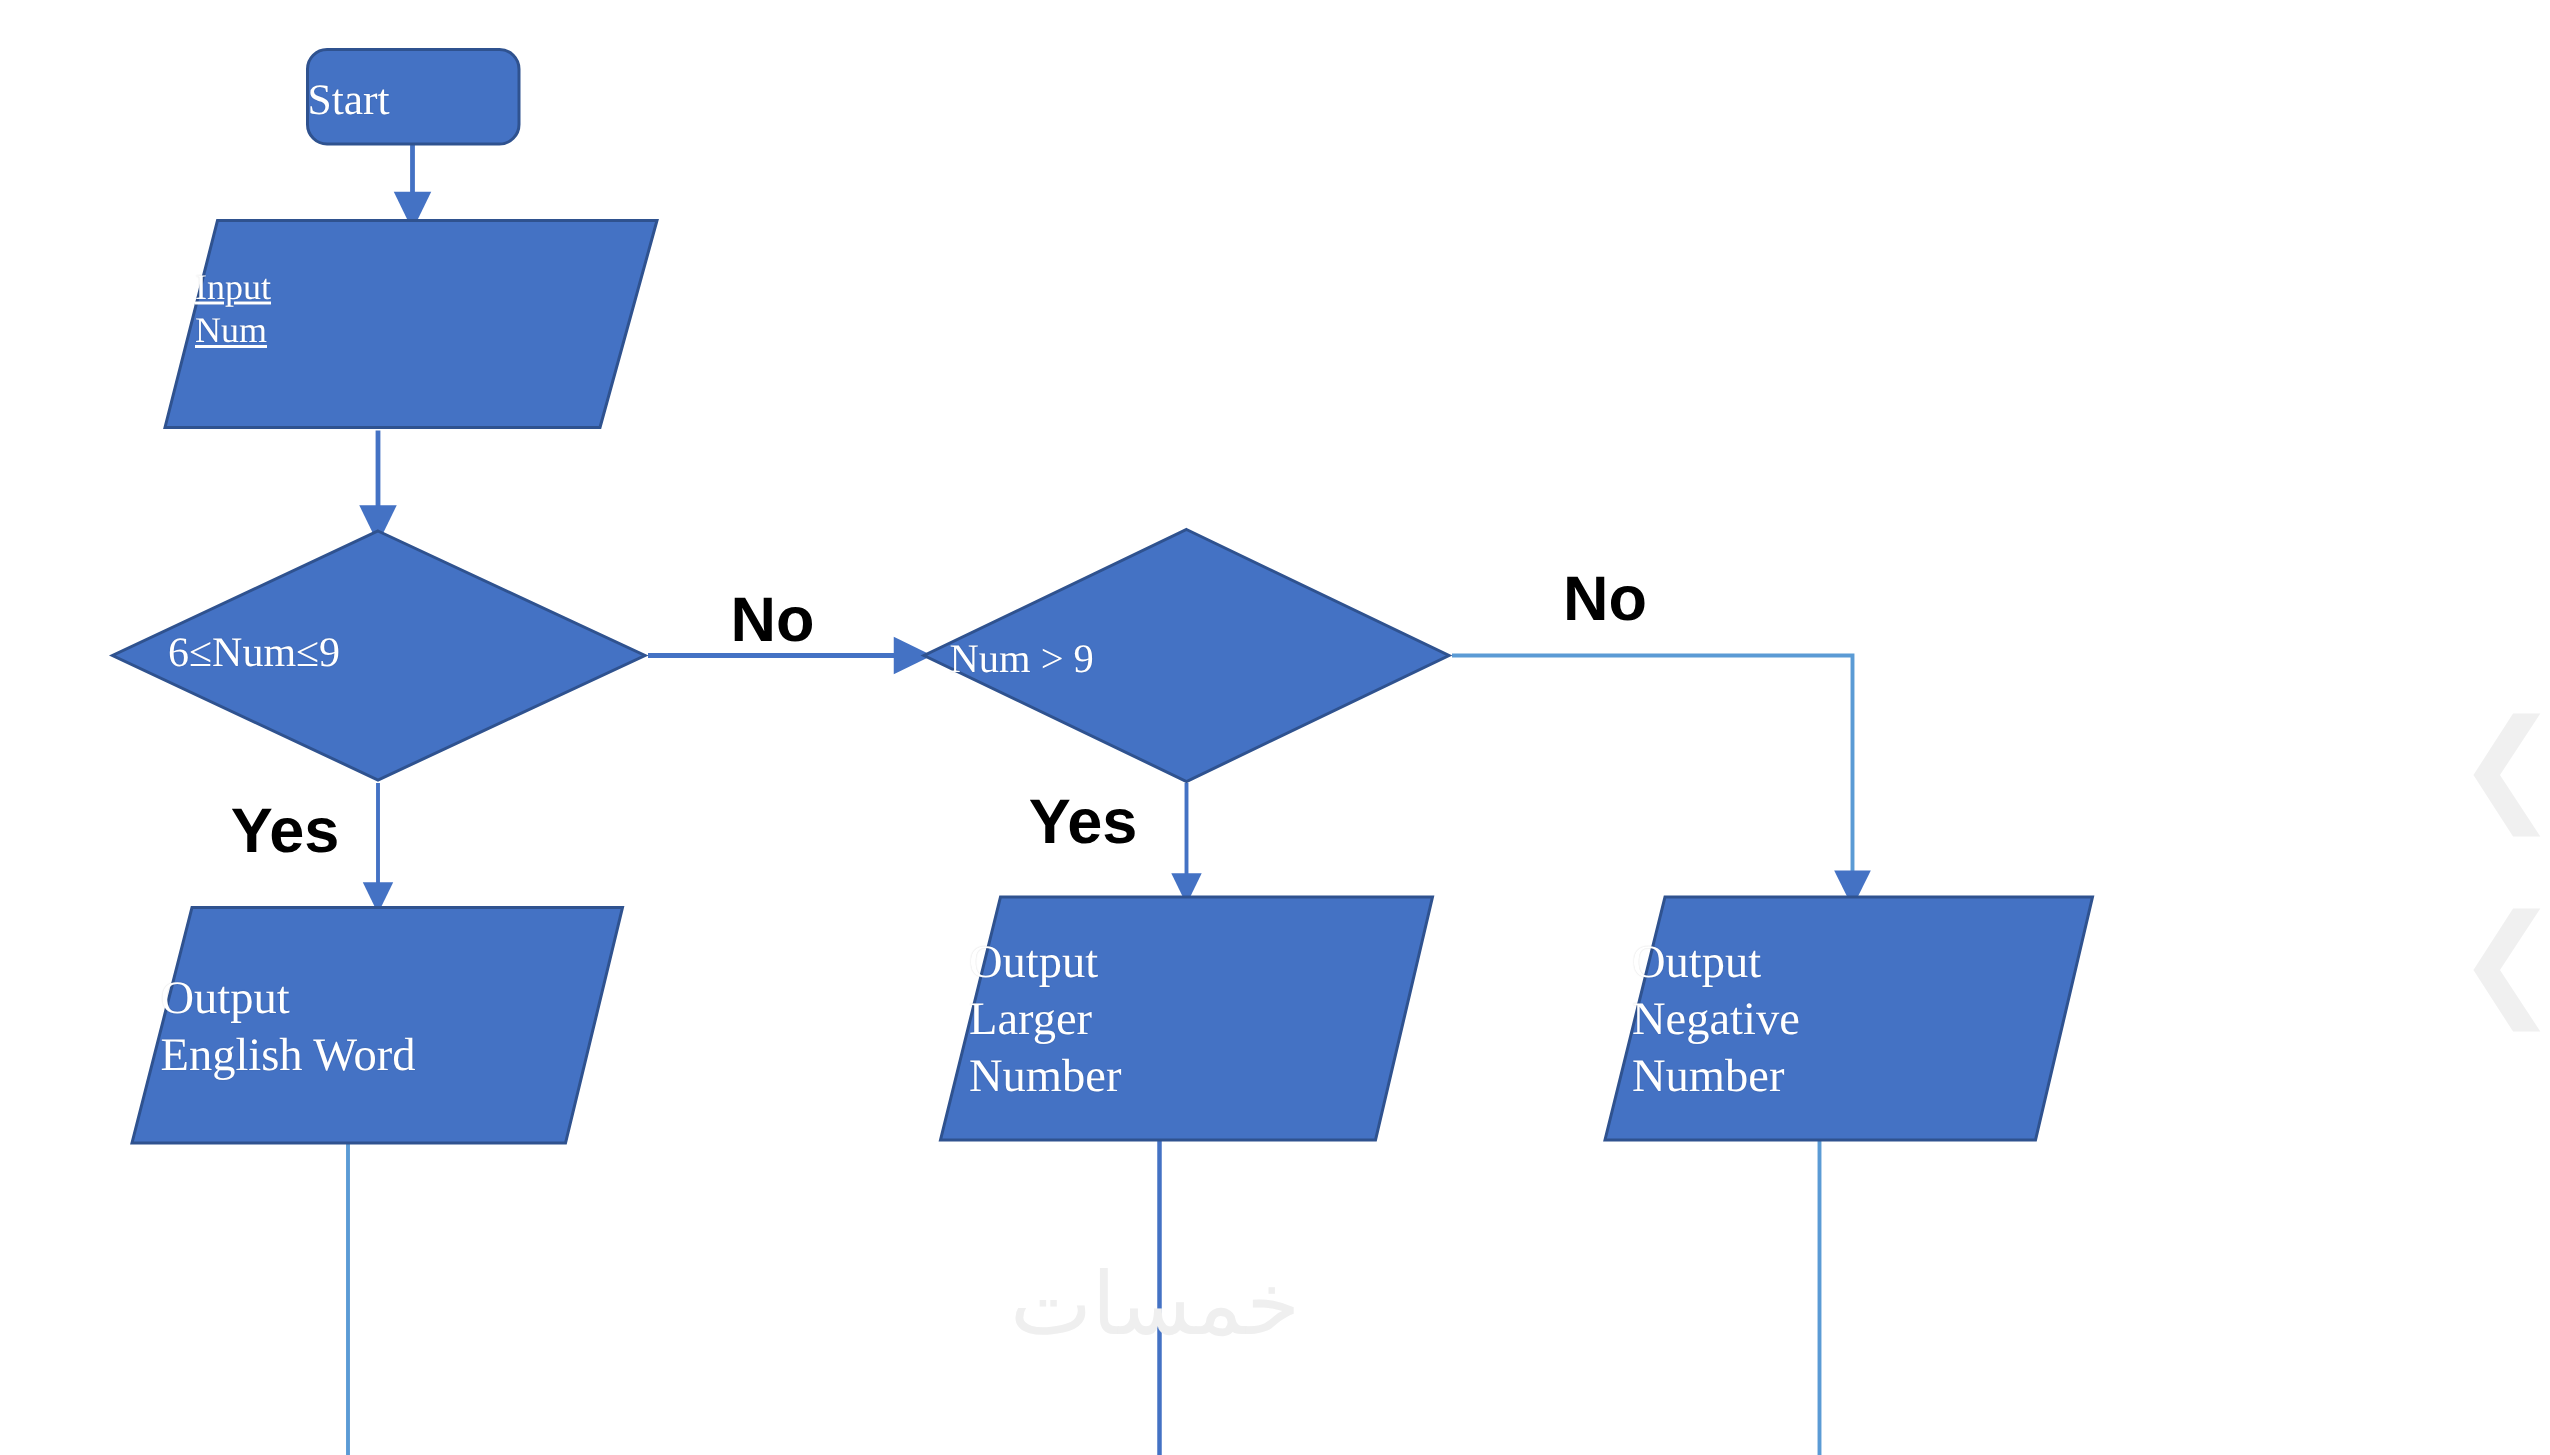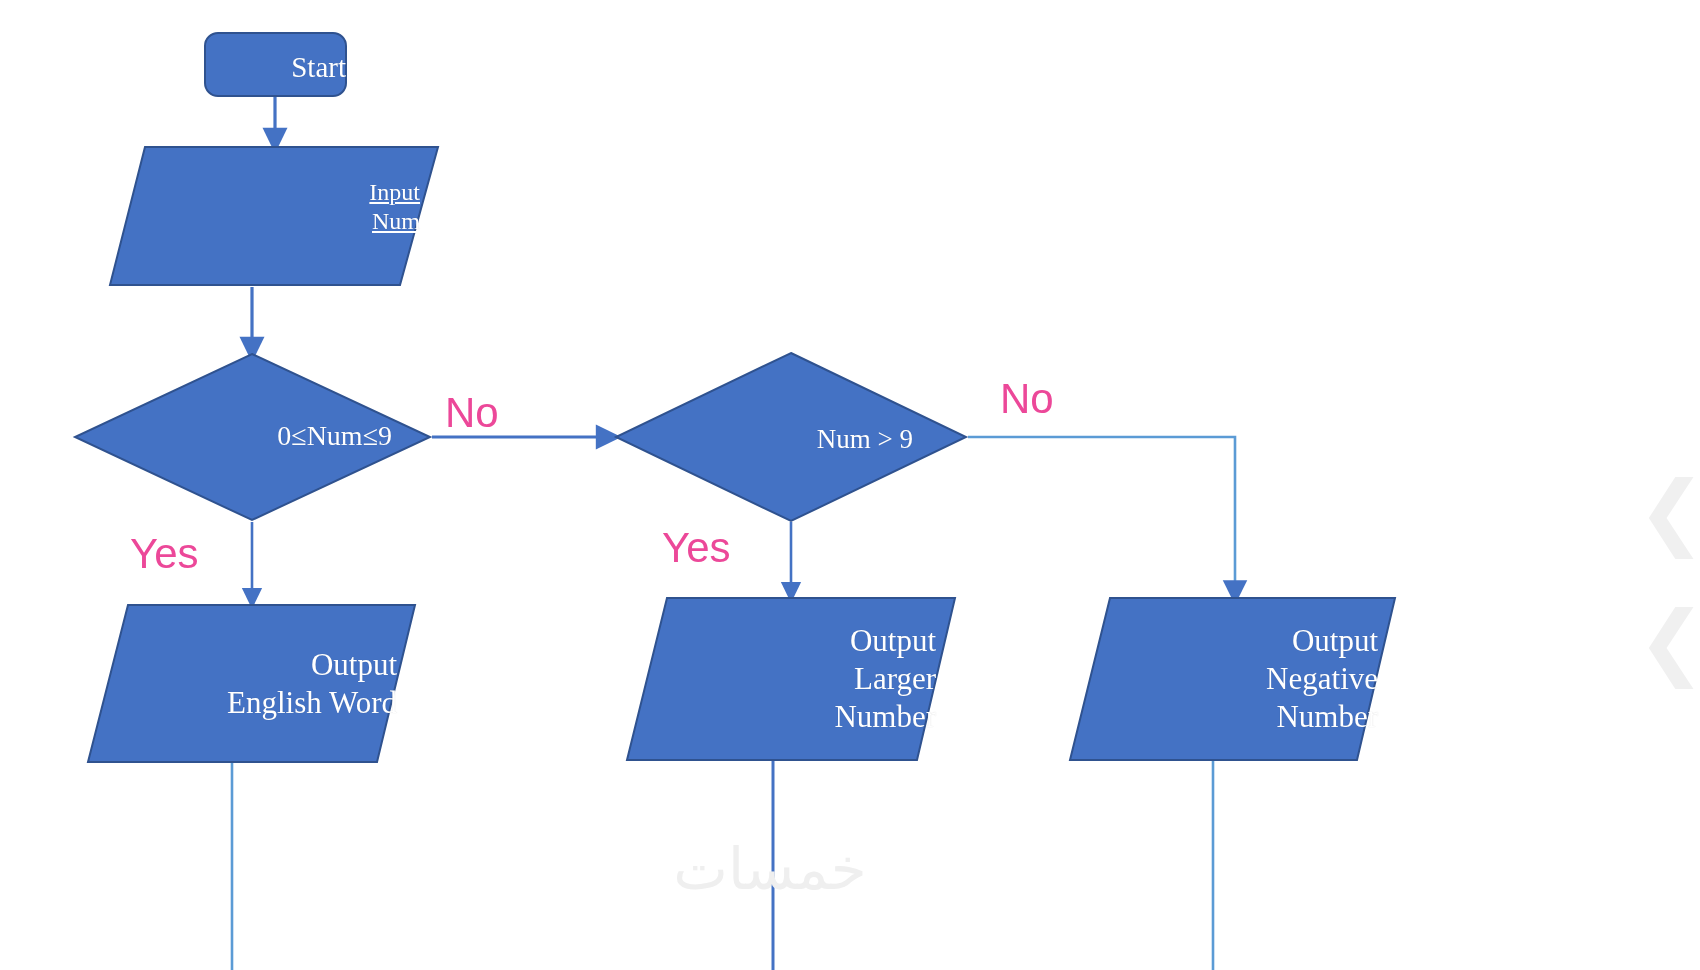--- a/index.html
+++ b/index.html
@@ -22,31 +22,32 @@
     position: absolute;
     left: 0;
     top: 0;
     width: 1700px;
     height: 970px;
   }
   .node-label {
     position: absolute;
     color: #ffffff;
     font-family: "Liberation Serif", serif;
-    text-align: right;
+    text-align: left;
     line-height: 1.22;
     white-space: pre-line;
     pointer-events: none;
     text-shadow: 0 0 1px rgba(0,0,0,0.18);
   }
   .edge-label {
     position: absolute;
-    color: #ec4899;
+    color: #000000;
     font-family: "Liberation Sans", sans-serif;
-    font-weight: 400;
+    font-weight: 700;
+    text-align: center;
     line-height: 1;
     white-space: nowrap;
   }
   .watermark {
     position: absolute;
     color: #efefef;
     font-family: "DejaVu Sans", sans-serif;
     font-size: 58px;
     letter-spacing: 2px;
     text-align: center;
@@ -155,21 +156,21 @@
     <g>
       <polygon points="1110,598 1395,598 1357,760 1070,760" fill="#4472C4" stroke="#2F528F" stroke-width="2"></polygon>
     </g>
   </svg>
 
   <div class="node-label" style="left:205px; top:50px; width:141px; font-size:29px;">Start</div>
 
   <div class="node-label" style="left:130px; top:178px; width:290px; font-size:24px;text-decoration:underline;">Input
 Num</div>
 
-  <div class="node-label" style="left:112px; top:419px; width:280px; font-size:28px;">0≤Num≤9</div>
+  <div class="node-label" style="left:112px; top:419px; width:280px; font-size:28px;">6≤Num≤9</div>
 
   <div class="node-label" style="left:633px; top:423px; width:280px; font-size:27px;">Num &gt; 9</div>
 
   <div class="node-label" style="left:107px; top:646px; width:290px; font-size:31px;">Output
 English Word</div>
 
   <div class="node-label" style="left:646px; top:622px; width:290px; font-size:31px;">Output
 Larger
 Number</div>
 

